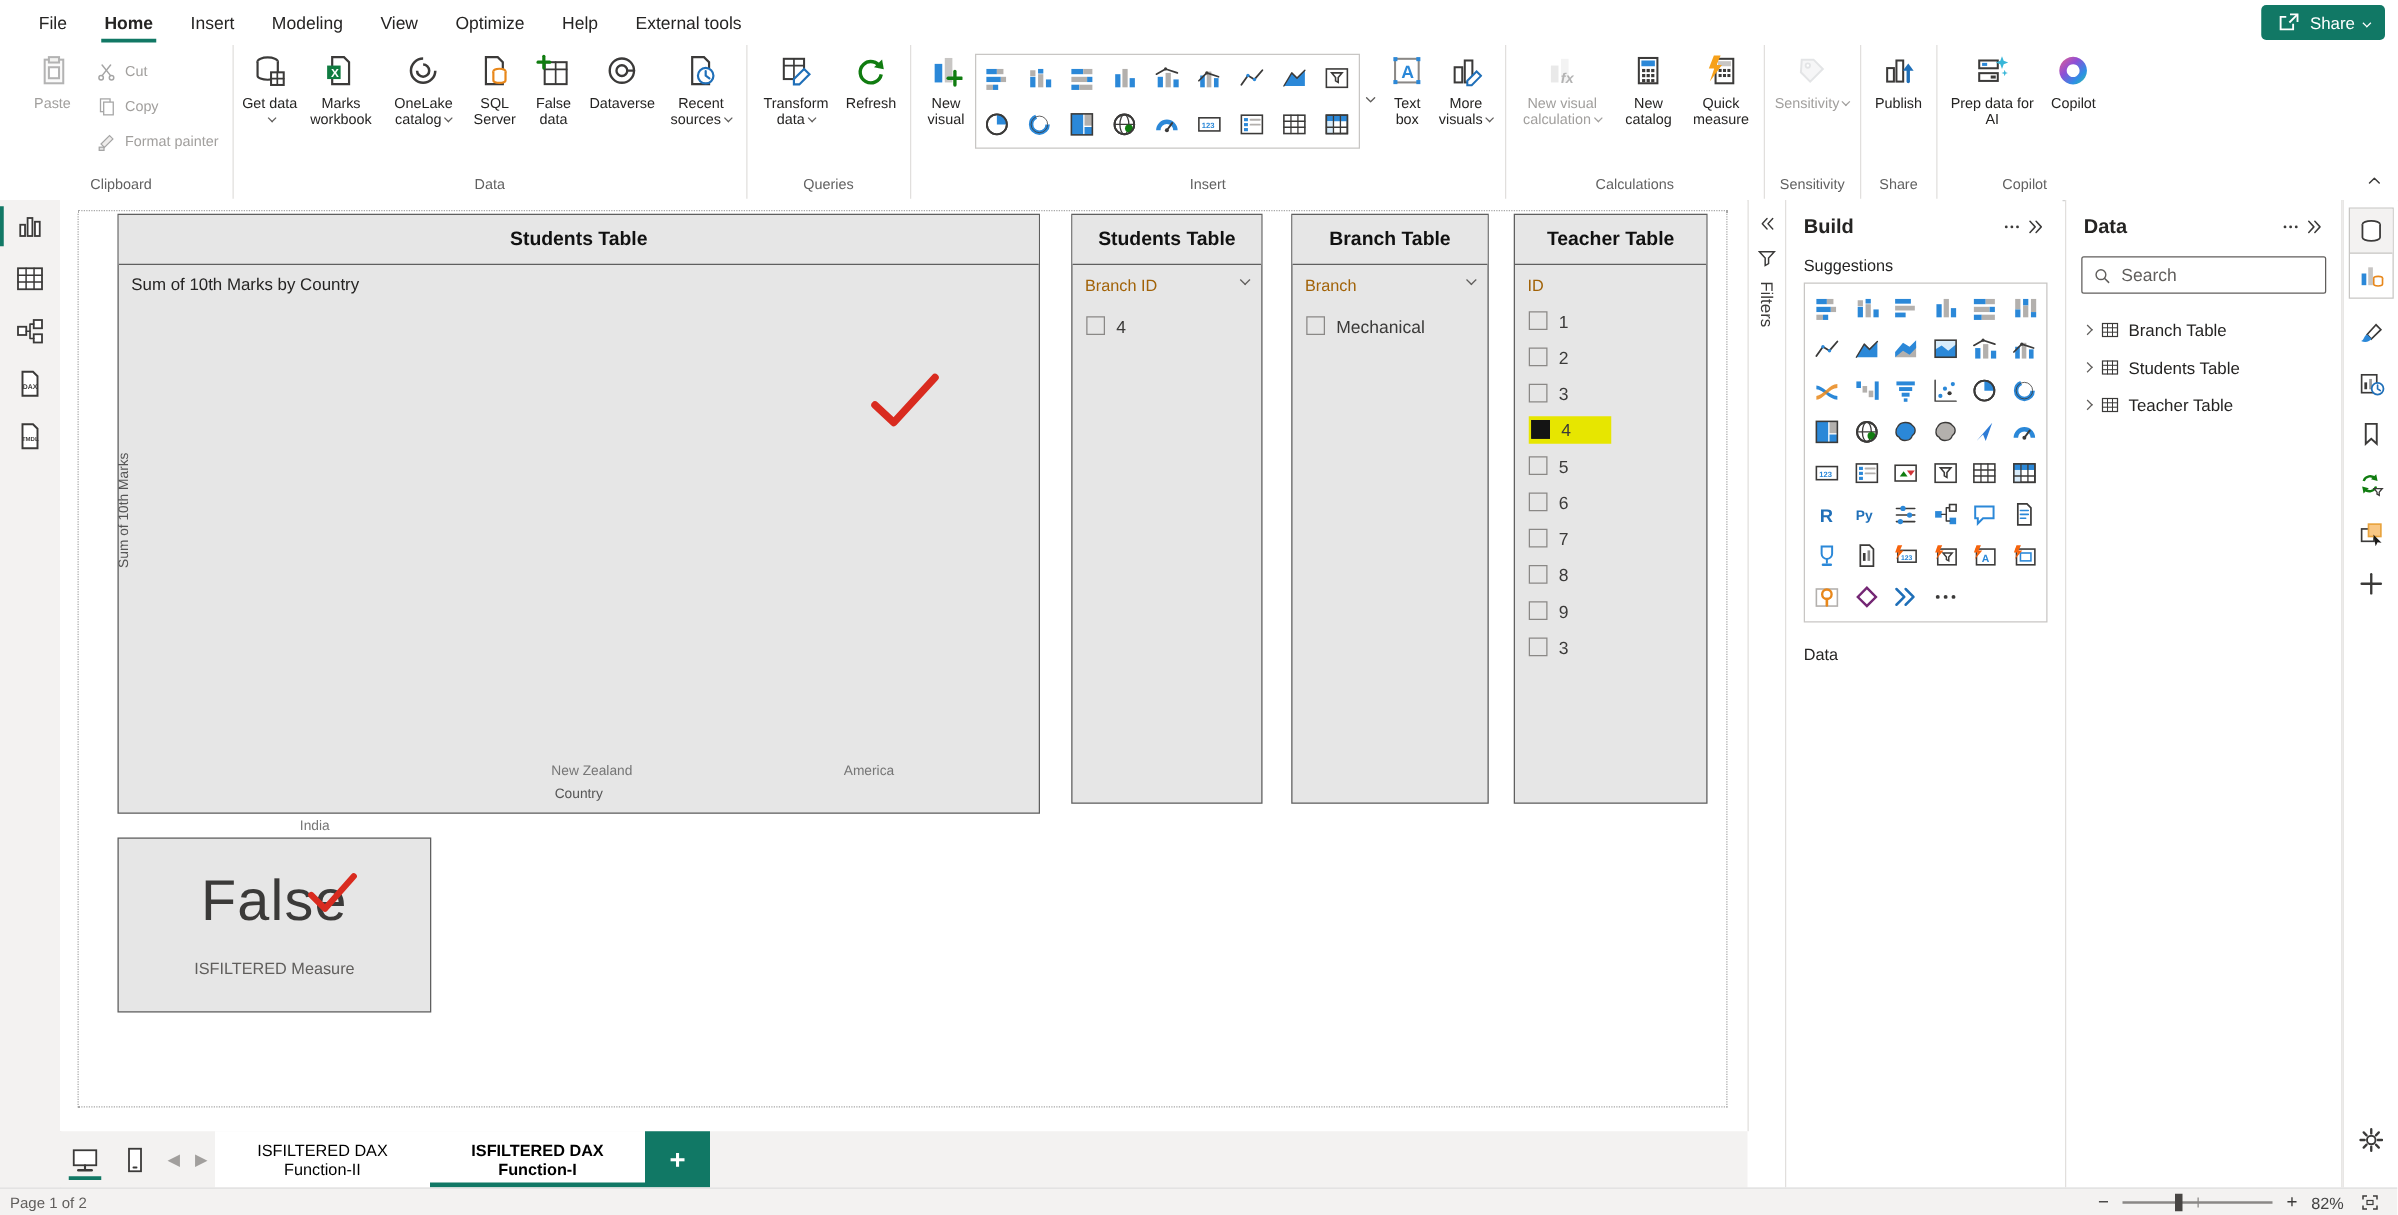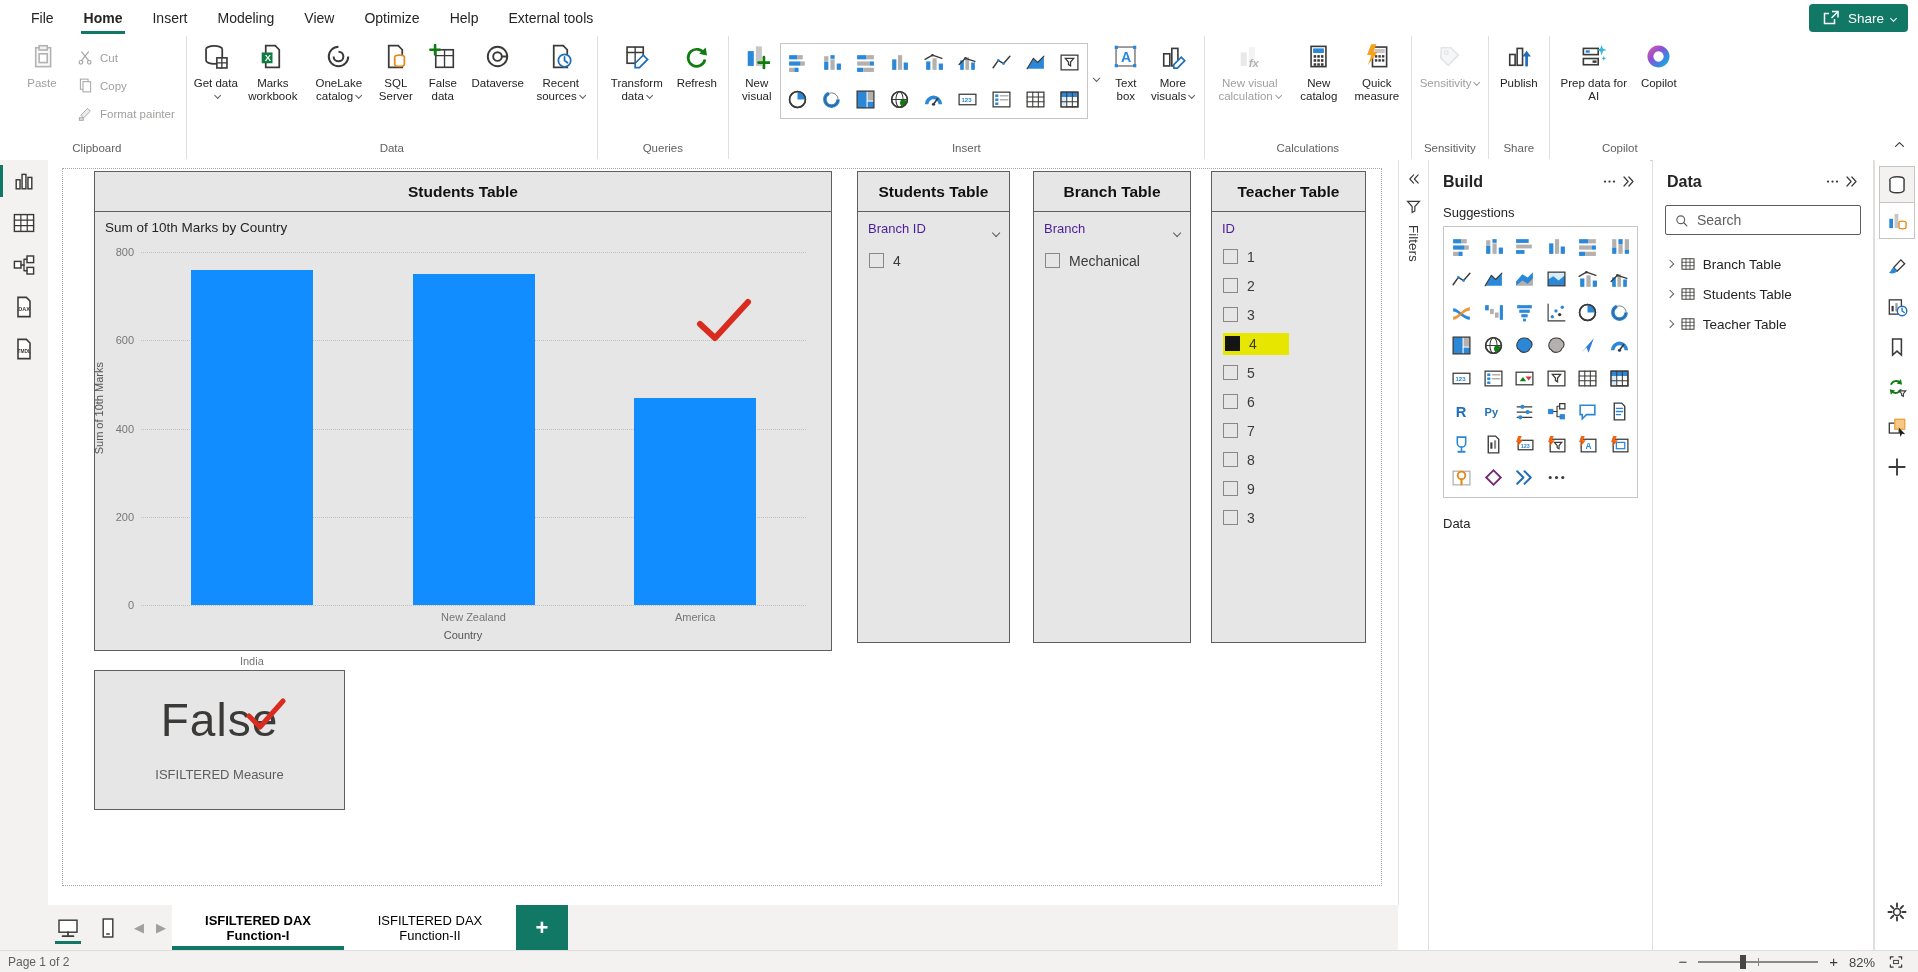--- a/index.html
+++ b/index.html
@@ -58,21 +58,21 @@
   #plot{position:absolute;left:46px;top:40px;width:665px;height:353px}
   .gline{position:absolute;left:0;right:0;border-top:1px dotted #c2c0be}
   .ytick{position:absolute;right:675px;width:40px;text-align:right;font-size:11px;color:#767676;transform:translateY(-6px)}
   .bar{position:absolute;bottom:0;width:122px;background:#118DFF}
   .xcat{position:absolute;top:399px;width:160px;text-align:center;font-size:11px;color:#767676}
   #xlabel{position:absolute;left:0;right:0;top:417px;text-align:center;font-size:11px;color:#555}
   #ylabel{position:absolute;left:-2px;top:150px;font-size:11px;color:#555;writing-mode:vertical-rl;transform:rotate(180deg)}
   .redcheck{position:absolute;pointer-events:none}
   
   .slicer-body{padding:9px 8px 0 10px}
-  .sl-field{display:flex;align-items:flex-end;font-size:13px;color:#4c1d95;padding-right:2px}
+  .sl-field{display:flex;align-items:flex-start;font-size:13px;color:#a16207;padding-right:2px}
   .sl-field .cv{margin-left:auto;padding:2.6px}
   .sl-items{margin-top:10px}
   .srow{display:flex;align-items:center;gap:9px;height:29px;font-size:14px;color:#3b3a39;padding-left:1px}
   .cb{width:13px;height:13px;border:1px solid #8a8886;background:transparent;flex:none}
   .cb.on{background:#141414;border-color:#141414}
   .hlwrap{display:flex;align-items:center;gap:9px;background:#e7e600;padding:3px 4px 3px 2px;width:60px}
   
   #card{left:46px;top:510px;width:249px;height:138px}
   #card-value{position:absolute;left:0;width:100%;top:22px;text-align:center;font-size:46px;color:#3b3a39;letter-spacing:1px}
   #card-label{position:absolute;left:0;width:100%;top:96px;text-align:center;font-size:13px;color:#605e5c}
@@ -715,35 +715,20 @@
   </div>
 
 <div id="canvas">
   <div id="page-border"></div>
 
   <div class="visual" id="chart">
     <div class="vh">Students Table</div>
     <div id="chart-body">
       <div id="chart-title">Sum of 10th Marks by Country</div>
       <div id="ylabel">Sum of 10th Marks</div>
-      <div id="plot">
-          <div class="gline" style="top: 0%;"></div>
-          <div class="ytick" style="top: 0px; right: 672px;">800</div>
-          <div class="gline" style="top: 25%;"></div>
-          <div class="ytick" style="top: 88.25px; right: 672px;">600</div>
-          <div class="gline" style="top: 50%;"></div>
-          <div class="ytick" style="top: 176.5px; right: 672px;">400</div>
-          <div class="gline" style="top: 75%;"></div>
-          <div class="ytick" style="top: 264.75px; right: 672px;">200</div>
-          <div class="gline" style="top: 100%;"></div>
-          <div class="ytick" style="top: 353px; right: 672px;">0</div>
-          <div class="bar" style="left: 49.8333px; height: 95%;"></div>
-          <div class="bar" style="left: 271.5px; height: 93.75%;"></div>
-          <div class="bar" style="left: 493.167px; height: 58.75%;"></div>
-        </div>
       <div id="xcats">
           <div class="xcat" style="left: 76.8333px; margin-top: 44px;">India</div>
           <div class="xcat" style="left: 298.5px;">New Zealand</div>
           <div class="xcat" style="left: 520.167px;">America</div>
         </div>
       <div id="xlabel">Country</div>
       <svg class="redcheck" style="left:600px;top:85px;width:58px;height:46px" viewBox="0 0 58 46">
         <path d="M5,27 L20,41 L53,5" fill="none" stroke="#d92b1f" stroke-width="6" stroke-linecap="round" stroke-linejoin="round"></path>
       </svg>
     </div>
@@ -1492,22 +1477,22 @@
     <span class="icn">
         <svg viewBox="0 0 20 20">
           <rect x="6" y="2.5" width="8" height="15" fill="#fff" stroke="#3b3a39" stroke-width="1.2"></rect>
           <polyline points="9,15 11,15" fill="none" stroke="#3b3a39" stroke-width="1.3" stroke-linecap="round" stroke-linejoin="round"></polyline>
         </svg>
       </span>
   </button>
   <button class="tb-nav">◀</button>
   <button class="tb-nav">▶</button>
   <div id="tabs" style="display:flex">
+      <button class="tab">ISFILTERED DAX Function-II</button>
       <button class="tab active">ISFILTERED DAX Function-I</button>
-      <button class="tab">ISFILTERED DAX Function-II</button>
     </div>
   <button id="tab-add">+</button>
 </div>
 
 <div id="statusbar">
   <span id="page-indicator">Page 1 of 2</span>
   <div id="zoomctrl">
     <span class="zsign">−</span>
     <div id="zoom-track">
       <div id="zoom-mid"></div>

